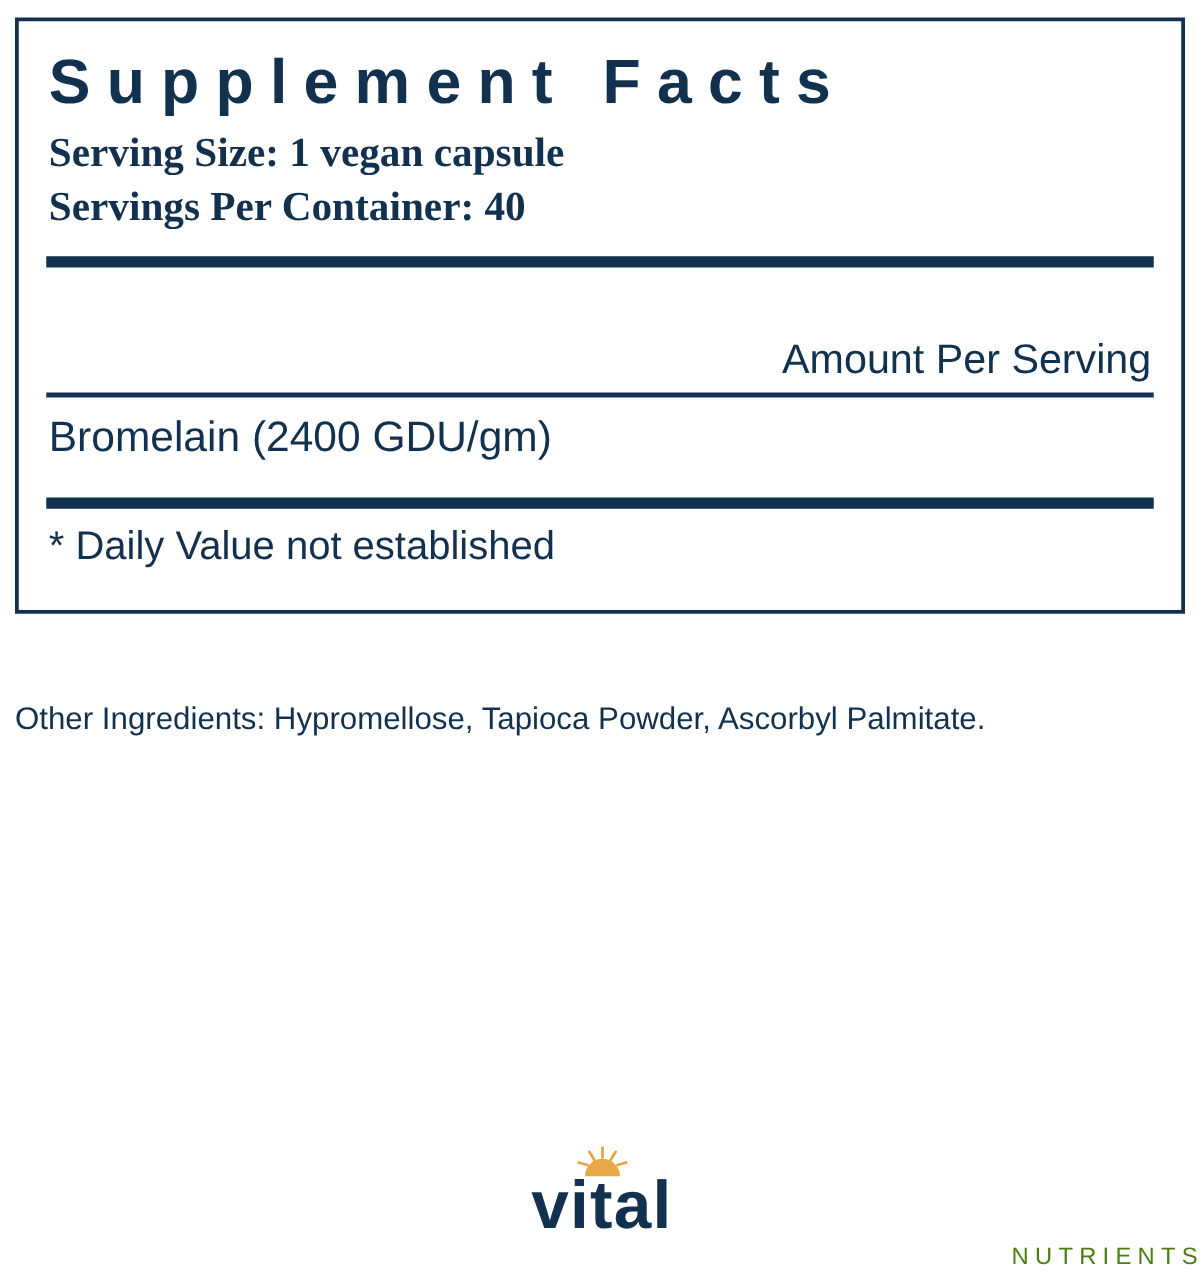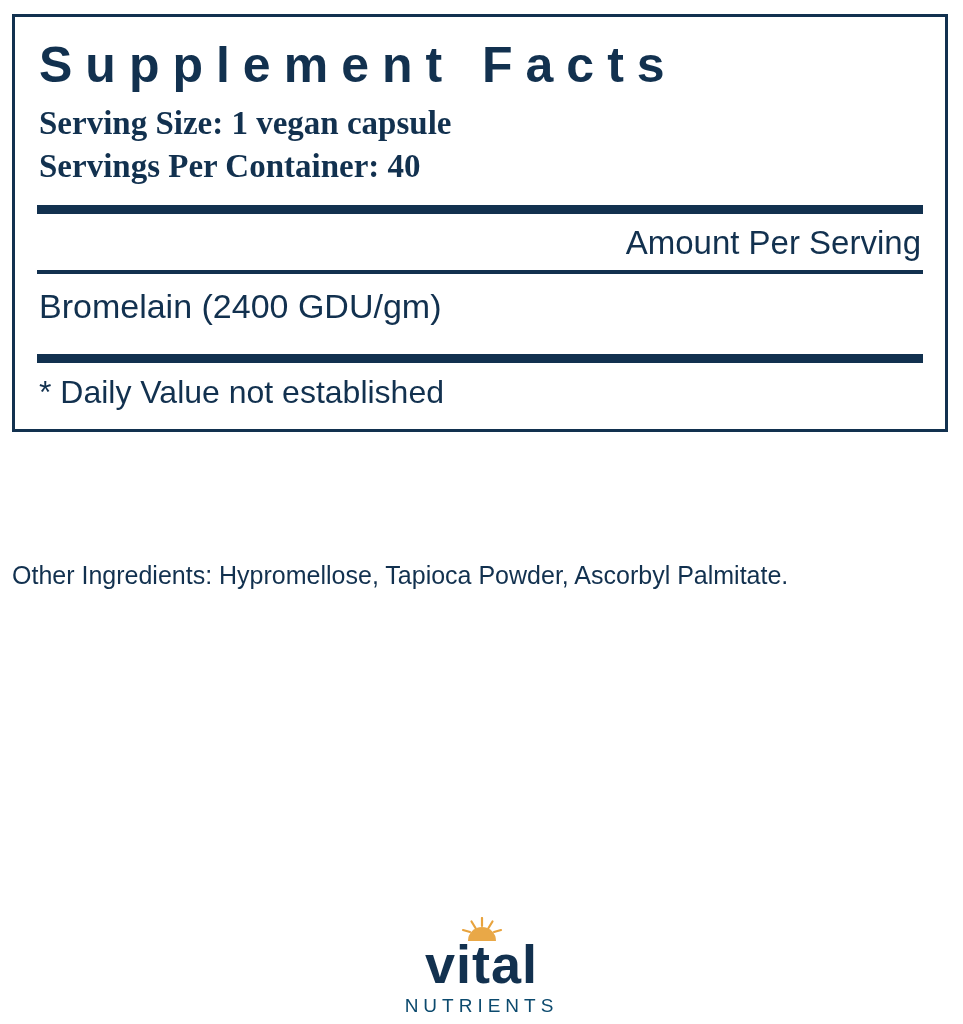--- a/index.html
+++ b/index.html
@@ -23,21 +23,21 @@
   }
 
   
   .panel {
     position: absolute;
     left: 12px;
     top: 14px;
     width: 936px;
     box-sizing: border-box;
     border: 3px solid #12314f;
-    padding: 18px 22px 14px 22px;
+    padding: 18px 22px 29px 22px;
   }
 
   .sf-title {
     font-size: 50px;
     font-weight: bold;
     letter-spacing: 13px;
     line-height: 1.05;
     color: #12314f;
     white-space: nowrap;
     margin: 4px 0 10px 2px;
@@ -61,20 +61,21 @@
     height: 4px;
     background: #12314f;
   }
 
   .amount-header {
     text-align: right;
     font-size: 33px;
     line-height: 1.2;
     padding: 9px 2px 8px 0;
     color: #12314f;
+    margin-top: 44px;
   }
 
   .ingredient-row {
     display: flex;
     justify-content: space-between;
     align-items: center;
     font-size: 34px;
     line-height: 1.2;
     padding: 12px 2px 11px 2px;
     color: #12314f;
@@ -115,23 +116,24 @@
   .brand-name {
     font-size: 54px;
     font-weight: bold;
     letter-spacing: 1px;
     color: #12314f;
     line-height: 1.0;
   }
   .brand-sub {
     font-size: 19px;
     letter-spacing: 5px;
-    color: #0c4a6e;
+    color: #4d7c0f;
     line-height: 1.2;
     margin-top: 4px;
+    text-align: right;
   }
 </style>
 </head>
 <body>
 
 <div class="page">
 
   <div class="panel">
 
     <div class="sf-title">Supplement Facts</div>

